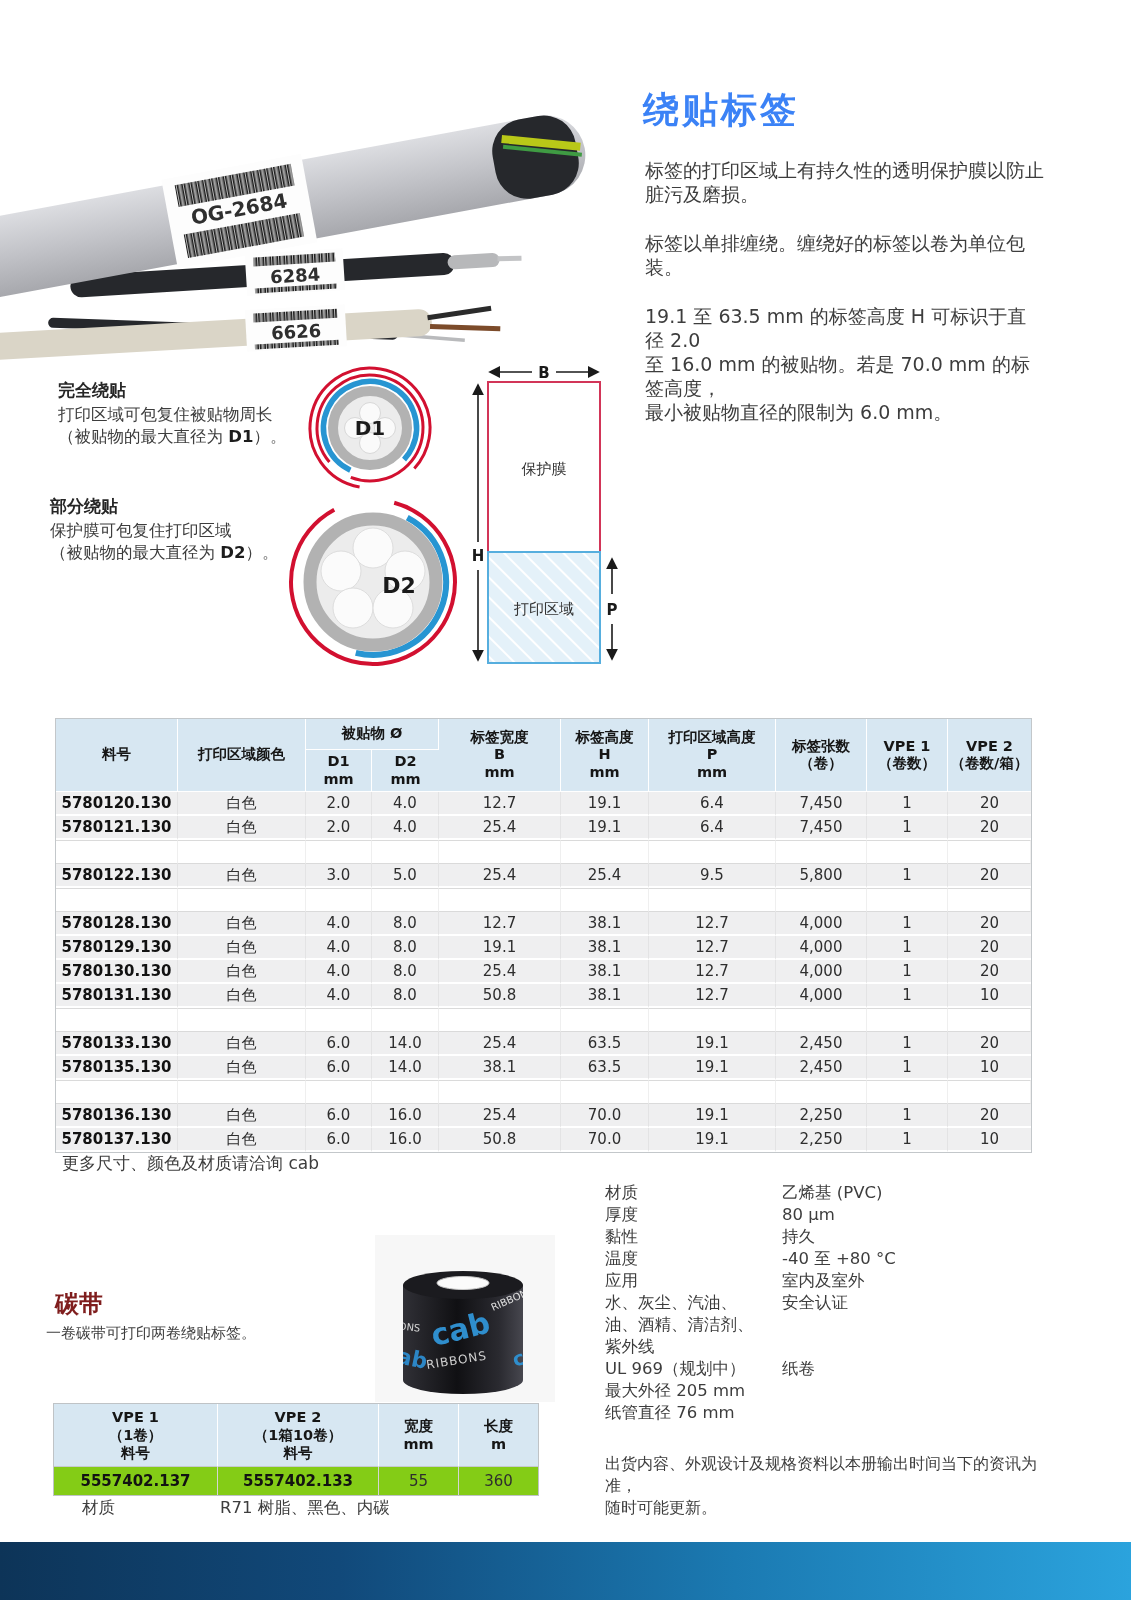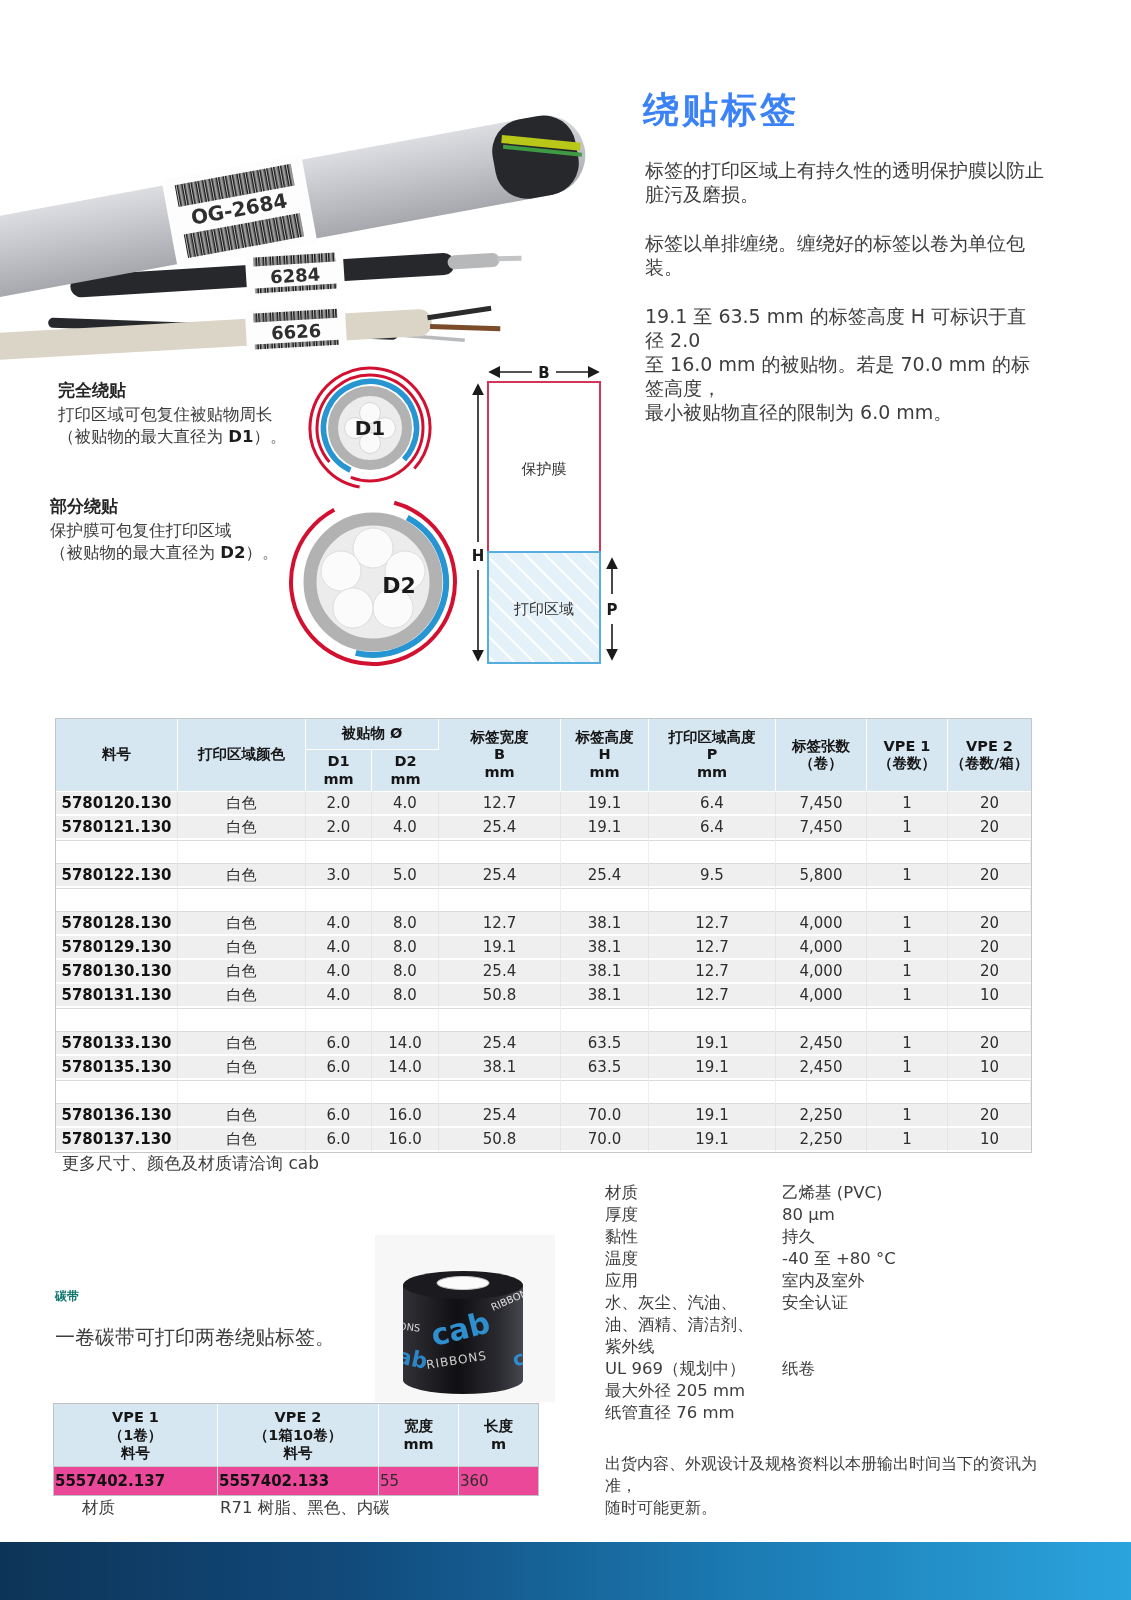--- a/index.html
+++ b/index.html
@@ -36,31 +36,31 @@
   .label-table td{background:#efeff0;text-align:center;height:22px;border-right:1px solid #e3e3e4;
                   border-bottom:2px solid #ffffff;padding:0 2px;color:#2e2e2e;}
   .label-table td:last-child{border-right:none;}
   .label-table td.part{font-weight:bold;color:#121212;}
   .label-table tr.spacer td{background:#ffffff;height:22px;border-top:1px solid #dadada;
                   border-bottom:1px solid #dadada;border-right:1px solid #efefef;}
 
   .more-note{position:absolute;left:62px;top:1152px;font-size:17px;color:#3d3d3d;}
 
   
-  .ribbon-heading{position:absolute;left:55px;top:1288px;font-size:12px;font-weight:bold;color:#0f766e;}
-  .ribbon-desc{position:absolute;left:55px;top:1324px;font-size:20px;}
+  .ribbon-heading{position:absolute;left:55px;top:1288px;font-size:24px;font-weight:bold;color:#7f1d1d;}
+  .ribbon-desc{position:absolute;left:46px;top:1324px;font-size:15px;}
 
   
   .ribbon-table{position:absolute;left:53px;top:1403px;width:484px;border-collapse:separate;
                 border-spacing:0;border:1px solid #bfc3c6;table-layout:fixed;font-size:15px;}
   .ribbon-table th{background:#d7e7f2;color:#161616;font-weight:bold;font-size:14.5px;line-height:1.25;
                    white-space:pre-line;border-right:1px solid #ffffff;border-bottom:1px solid #c6cacd;
                    padding:4px 2px;vertical-align:middle;text-align:center;}
   .ribbon-table th:last-child{border-right:none;}
-  .ribbon-table td{background:#ec4899;text-align:left;height:26px;border-right:1px solid #d5d5d5;color:#2e2e2e;}
+  .ribbon-table td{background:#84cc16;text-align:center;height:26px;border-right:1px solid #d5d5d5;color:#2e2e2e;}
   .ribbon-table td:last-child{border-right:none;}
   .ribbon-table td.part{font-weight:bold;color:#121212;}
 
   .material-line{position:absolute;left:82px;top:1497px;font-size:16.5px;}
   .material-line .val{position:absolute;left:138px;top:0;white-space:nowrap;}
 
   
   .specs{position:absolute;left:605px;top:1182px;width:440px;display:grid;
          grid-template-columns:177px 1fr;font-size:16.5px;line-height:22px;color:#3d3d3d;}
   .specs .v{white-space:pre-line;}

